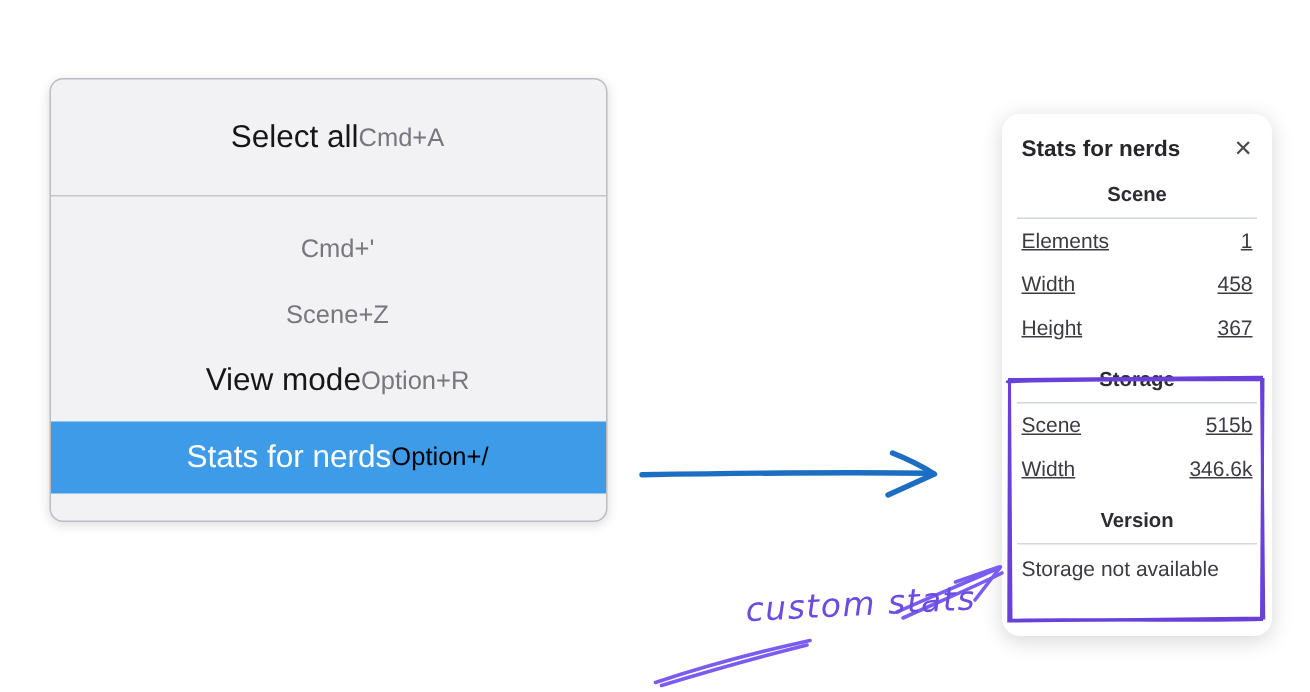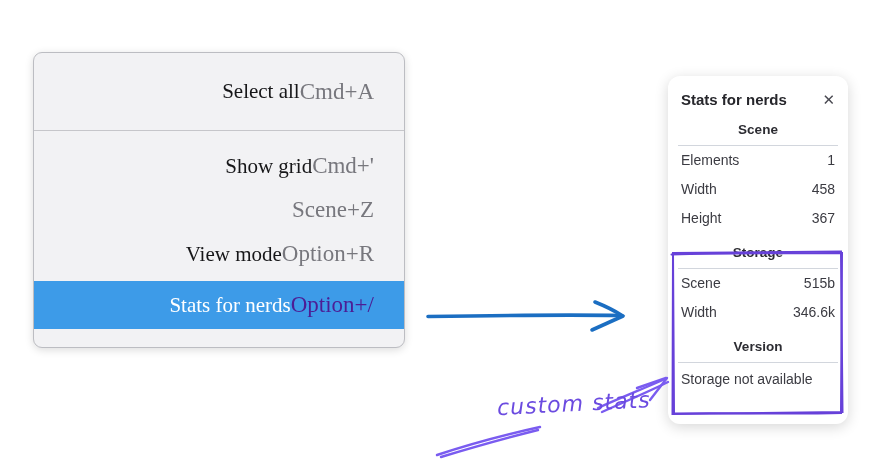--- a/index.html
+++ b/index.html
@@ -12,31 +12,30 @@
     position:absolute; left:33px; top:52px; width:372px; height:296px;
     background:#f2f2f4; border:1px solid #bcbdc2; border-radius:9px;
     box-shadow:0 2px 8px rgba(0,0,0,.14);
     font-size:21px; color:#161618; overflow:hidden;
   }
   .menu-top {
     height:78px; display:flex; align-items:center;
     border-bottom:1px solid #c6c6ca;
   }
   .menu-row {
-    width:100%; display:flex; justify-content:flex-end; align-items:center;
+    width:100%; display:flex; justify-content:center; align-items:center;
     padding:0 30px 0 42px;
-    font-family:Liberation Serif, serif;
   }
   .menu-group { padding-top:13px; }
   .menu-item { height:44px; display:flex; align-items:center; }
-  .shortcut { color:#77777d; font-size:23px; }
+  .shortcut { color:#77777d; font-size:17px; }
   .menu-item.highlight {
     height:48px; margin-top:5px; background:#3d9be8; color:#ffffff;
   }
-  .menu-item.highlight .shortcut { color:#4c1d95; }
+  .menu-item.highlight .shortcut { color:#000000; }
 
   
   .stats {
     position:absolute; left:668px; top:76px; width:180px; height:348px;
     background:#ffffff; border-radius:12px;
     box-shadow:0 3px 14px rgba(0,0,0,.16);
     font-size:14px; color:#3b3b42;
   }
   .stats-header {
     display:flex; justify-content:space-between; align-items:center;
@@ -44,21 +43,21 @@
   }
   .stats-title { font-weight:bold; font-size:15px; color:#26262b; }
   .close-btn { color:#4a4a52; font-size:15px; line-height:1; cursor:default; }
   .section-heading {
     text-align:center; font-weight:bold; font-size:13.5px; color:#2c2c32;
     margin-top:12px; margin-bottom:8px;
   }
   .divider { border-top:1px solid #d2d6dd; margin:0 10px; }
   .stat-row {
     display:flex; justify-content:space-between; align-items:center;
-    padding:5px 13px; line-height:19px;
+    padding:5px 13px; line-height:19px;text-decoration:underline;
   }
   .stat-note { padding:7px 13px 0 13px; line-height:18px; }
 
   
   .overlay { position:absolute; left:0; top:0; width:873px; height:461px;
              pointer-events:none; }
   .annotation-text {
     position:absolute; left:497px; top:391px; width:160px;
     font-family:"DejaVu Sans", sans-serif; font-style:italic;
     font-size:22px; letter-spacing:1px; color:#6b4be0;
@@ -73,21 +72,20 @@
   <div class="menu">
     <div class="menu-top">
       <div class="menu-row menu-item-inner">
         <span>Select all</span>
         <span class="shortcut">Cmd+A</span>
       </div>
     </div>
     <div class="menu-group">
       <div class="menu-item">
         <div class="menu-row">
-          <span>Show grid</span>
           <span class="shortcut">Cmd+'</span>
         </div>
       </div>
       <div class="menu-item">
         <div class="menu-row">
           <span class="shortcut">Scene+Z</span>
         </div>
       </div>
       <div class="menu-item">
         <div class="menu-row">

